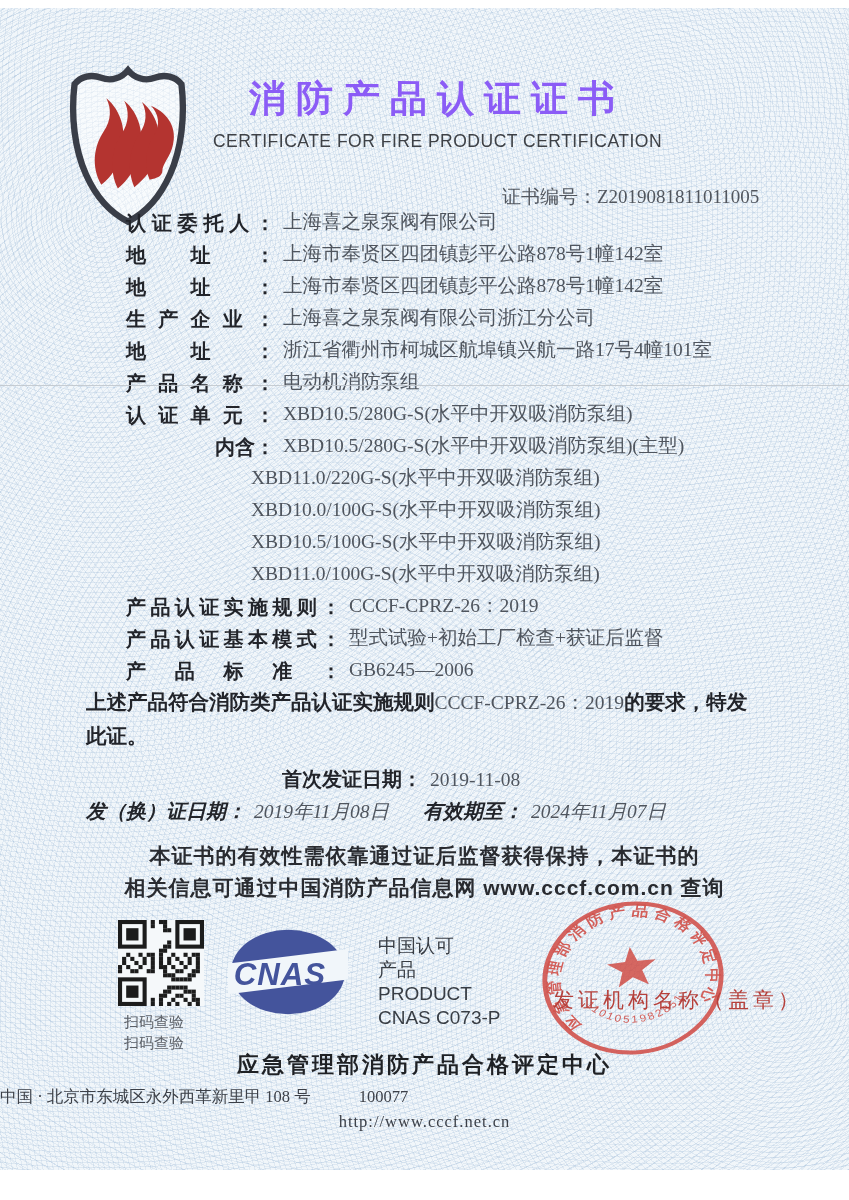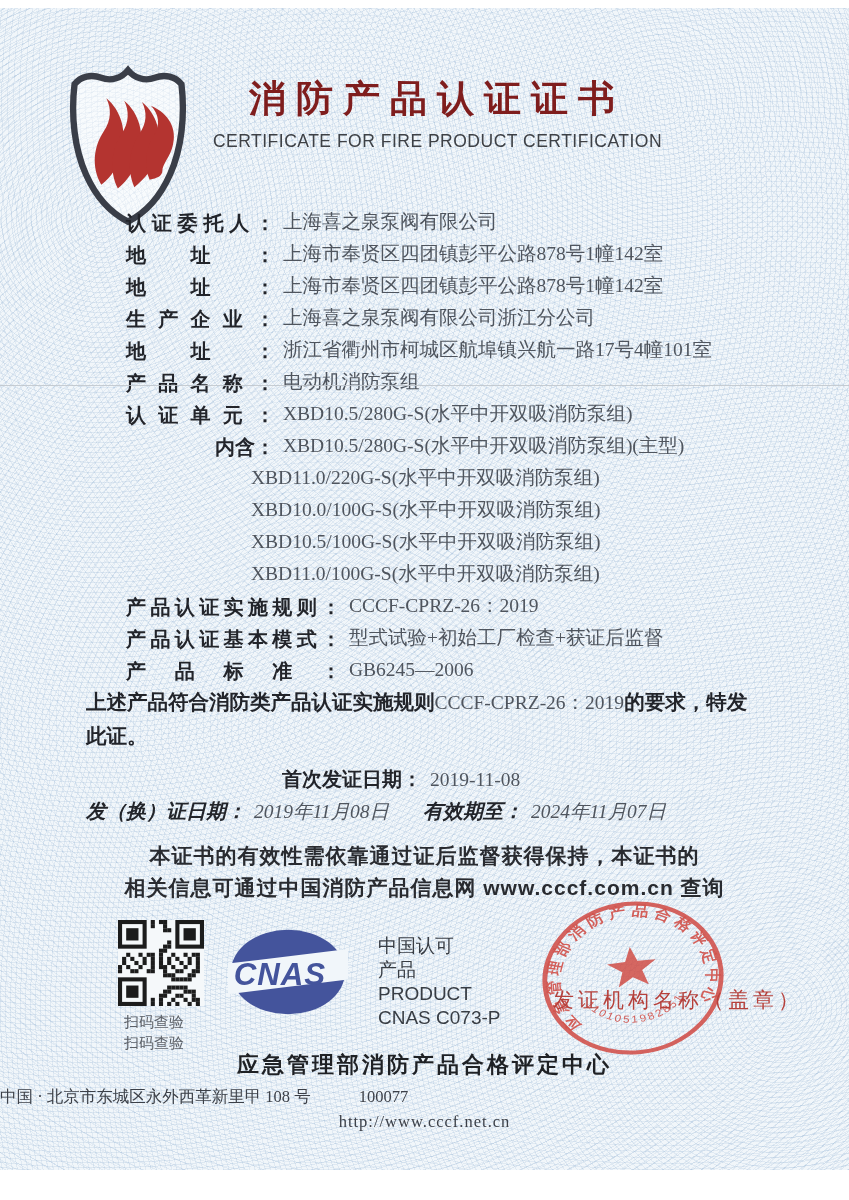--- a/index.html
+++ b/index.html
@@ -7,21 +7,21 @@
         font-family:"Liberation Sans",sans-serif;}
   
   .paper{position:absolute;left:0;top:8px;right:0;bottom:30px;background-color:#f1f6fa;
     background-image:
       repeating-radial-gradient(circle at 12% 18%, rgba(122,160,200,.17) 0 1px, transparent 1px 5px),
       repeating-radial-gradient(circle at 78% 8%,  rgba(122,160,200,.14) 0 1px, transparent 1px 6px),
       repeating-radial-gradient(circle at 38% 62%, rgba(122,160,200,.12) 0 1px, transparent 1px 7px),
       repeating-radial-gradient(circle at 92% 86%, rgba(122,160,200,.15) 0 1px, transparent 1px 5px);}
   .abs{position:absolute;}
   .title{top:74px;left:0;width:100%;text-align:center;padding-left:25px;box-sizing:border-box;
-         font-family:"Liberation Serif",serif;font-weight:bold;font-size:37px;color:#7f1d1d;letter-spacing:10px;}
+         font-family:"Liberation Serif",serif;font-weight:bold;font-size:37px;color:#8b5cf6;letter-spacing:10px;}
   .subtitle{top:131px;left:0;width:100%;text-align:center;padding-left:26px;box-sizing:border-box;
          font-size:17.5px;color:#3e4146;letter-spacing:.5px;}
   .certno{top:184px;left:502px;font-family:"Liberation Serif",serif;font-size:19px;color:#51565e;}
   .rows{top:206px;left:86px;right:36px;}
   .row{height:32px;line-height:32px;white-space:nowrap;padding-left:40px;}
   .lbl{display:inline-block;min-width:149px;text-align:justify;text-align-last:justify;
        font-weight:bold;font-size:20px;color:#22242a;vertical-align:bottom;}
   .lbl.inc{text-align-last:right;}
   .lbl.wide{min-width:215px;}
   .val{font-family:"Liberation Serif",serif;font-size:19.5px;color:#4f555e;padding-left:8px;}
@@ -64,20 +64,23 @@
       <path d="M34,98 C26,84 28,68 36,56 C42,47 42,38 38,30 C50,40 54,56 50,72 C47,84 42,92 34,98 Z"></path>
       <path d="M47,101 C40,87 42,70 50,58 C56,49 56,40 52,32 C64,42 68,58 64,74 C61,86 55,94 47,101 Z"></path>
       <path d="M60,100 C54,86 56,70 64,58 C70,49 70,41 66,33 C78,43 82,58 78,74 C75,86 68,93 60,100 Z"></path>
       <path d="M72,94 C67,83 69,70 75,60 C81,51 79,42 73,36 C87,42 94,54 90,68 C88,76 82,82 82,87 C82,91 78,93 72,94 Z"></path>
     </g>
   </svg>
 
   <div class="abs title">消防产品认证证书</div>
   <div class="abs subtitle">CERTIFICATE FOR FIRE PRODUCT CERTIFICATION</div>
 
+  <div class="abs certno">
+    <span>证书编号：</span><span>Z2019081811011005</span>
+  </div>
 
   <div class="abs rows">
     <div class="row"><span class="lbl">认证委托人：</span><span class="val">上海喜之泉泵阀有限公司</span></div>
     <div class="row"><span class="lbl">地址：</span><span class="val">上海市奉贤区四团镇彭平公路878号1幢142室</span></div>
     <div class="row"><span class="lbl">地址：</span><span class="val">上海市奉贤区四团镇彭平公路878号1幢142室</span></div>
     <div class="row"><span class="lbl">生产企业：</span><span class="val">上海喜之泉泵阀有限公司浙江分公司</span></div>
     <div class="row"><span class="lbl">地址：</span><span class="val">浙江省衢州市柯城区航埠镇兴航一路17号4幢101室</span></div>
     <div class="row"><span class="lbl">产品名称：</span><span class="val">电动机消防泵组</span></div>
     <div class="row"><span class="lbl">认证单元：</span><span class="val">XBD10.5/280G-S(水平中开双吸消防泵组)</span></div>
     <div class="row"><span class="lbl inc">内含：</span><span class="val">XBD10.5/280G-S(水平中开双吸消防泵组)(主型)</span></div>

